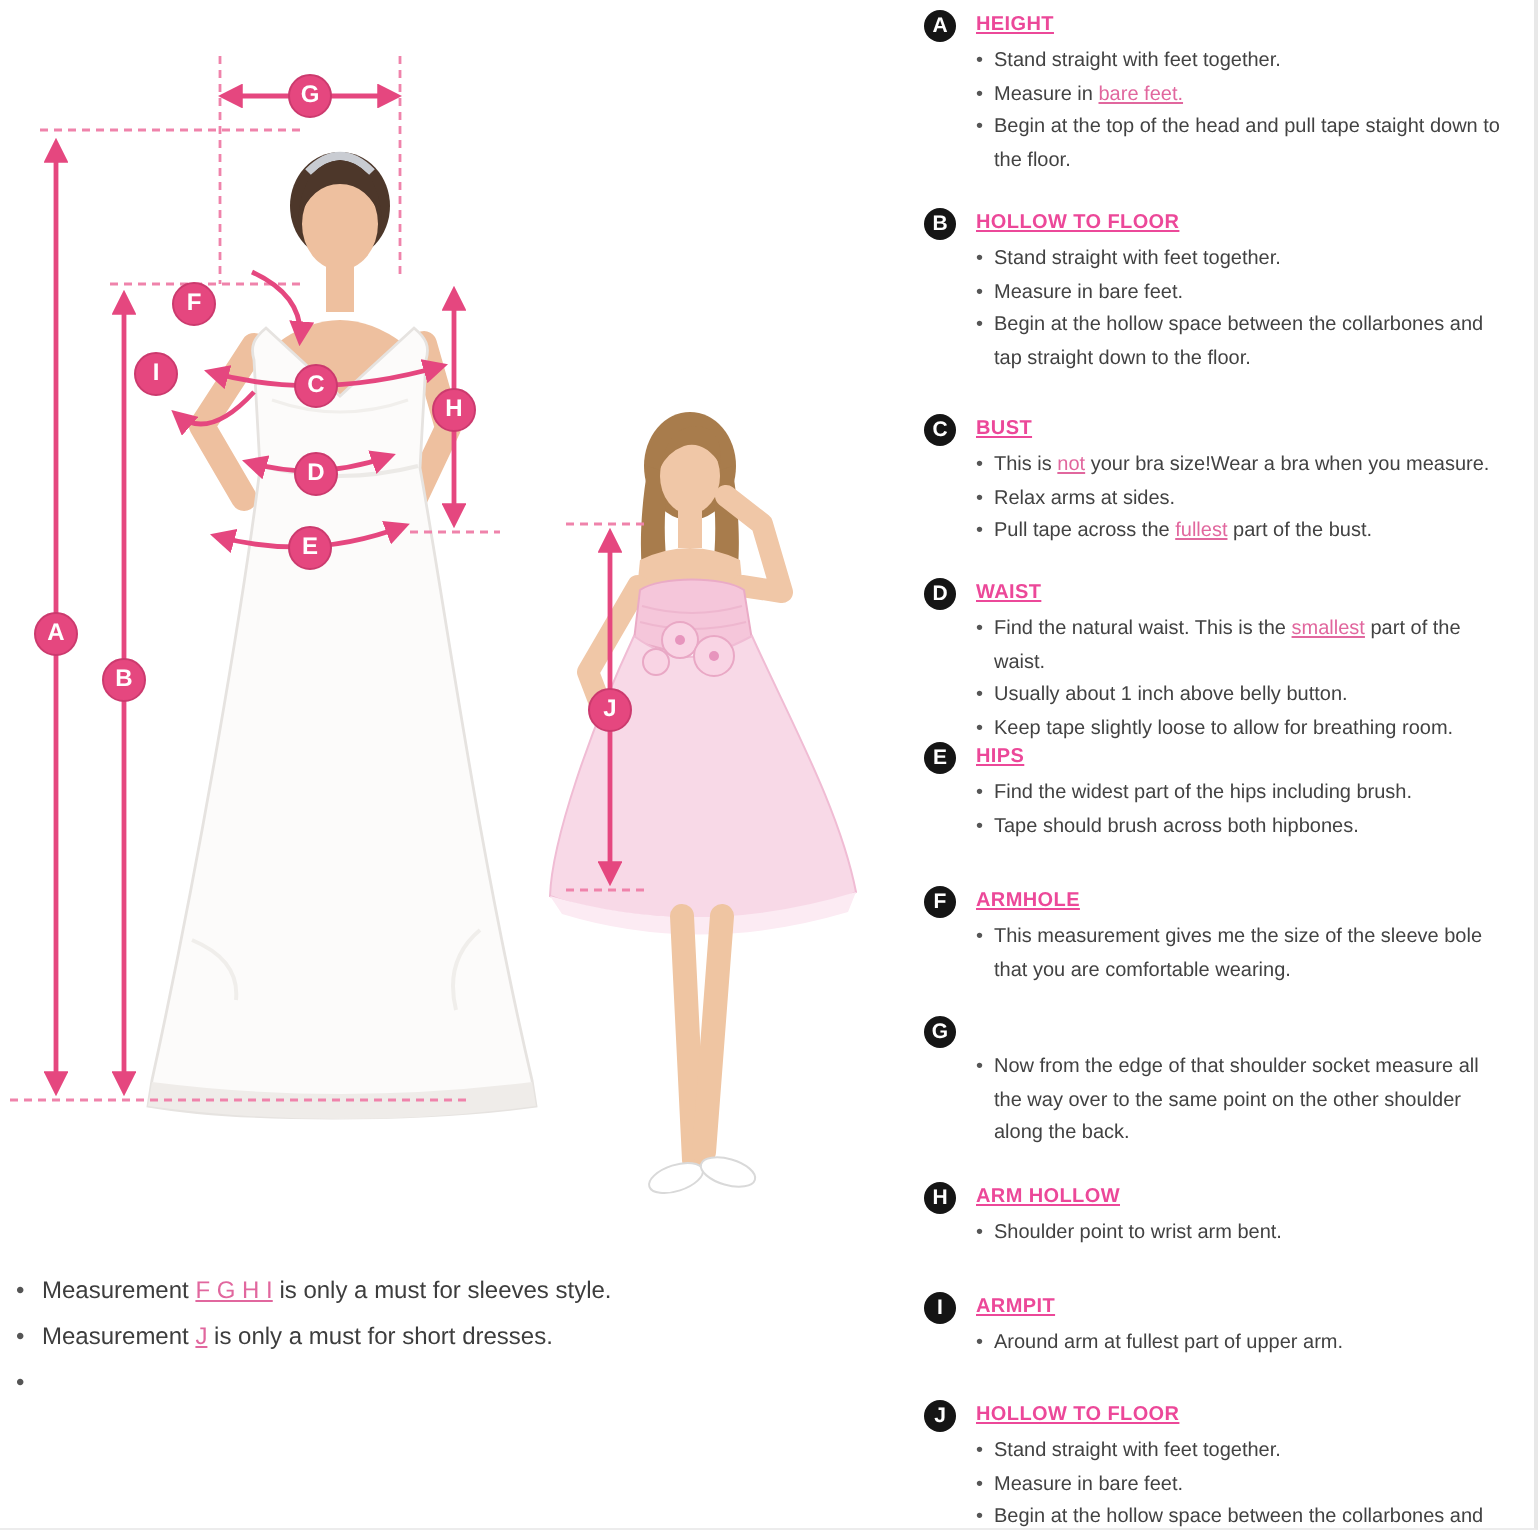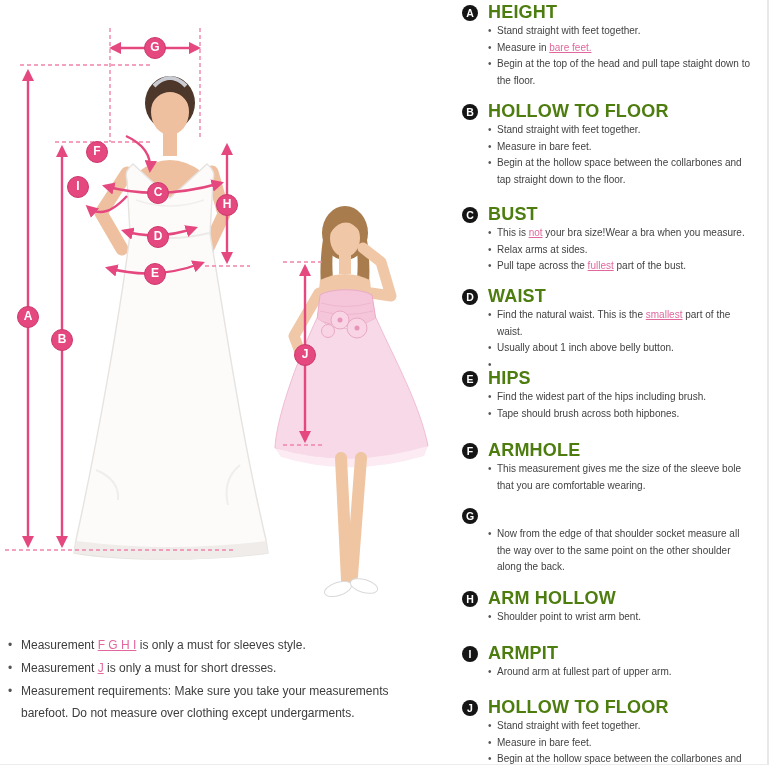--- a/index.html
+++ b/index.html
@@ -13,21 +13,21 @@
   .flabel{position:absolute;width:22px;height:22px;border-radius:50%;background:#e5477f;
           border:1.5px solid #cc3a6e;box-sizing:border-box;color:#fff;font-weight:bold;
           font-size:12px;line-height:19px;text-align:center;}
 
   
   .instructions{position:absolute;left:462px;top:4px;width:300px;height:756px;}
   .section{position:absolute;left:0;width:296px;}
   .shead{display:flex;align-items:center;gap:10px;height:17px;margin-bottom:2px;}
   .badge{flex:none;width:16px;height:16px;border-radius:50%;background:#151515;color:#fff;
          font-size:10.5px;font-weight:bold;text-align:center;line-height:16px;}
-  .stitle{font-size:18px;font-weight:bold;color:#4d7c0f;letter-spacing:.2px;}
+  .stitle{font-size:10px;font-weight:bold;color:#ec4899;letter-spacing:.2px;text-decoration:underline;}
   .bullet{position:relative;padding-left:35px;width:258px;font-size:10px;color:#424242;line-height:16.5px;}
   .bullet .dot{position:absolute;left:26px;top:0;color:#555;}
   .pink{color:#e1679e;text-decoration:underline;}
 
   
   .notes{position:absolute;left:8px;top:634px;width:420px;}
   .note{position:relative;padding-left:13px;font-size:12px;color:#3d3d3d;line-height:22px;margin-bottom:1px;}
   .note .ndot{position:absolute;left:0;top:0;color:#555;}
 </style>
 </head>
@@ -152,21 +152,21 @@
         <div class="bullet"><span class="dot">•</span><span>Relax arms at sides.</span></div>
         <div class="bullet"><span class="dot">•</span><span>Pull tape across the </span><span class="pink">fullest</span><span> part of the bust.</span></div>
       </div>
       <div class="section" style="top: 284px;">
         <div class="shead">
           <span class="badge">D</span>
           <span class="stitle">WAIST</span>
         </div>
         <div class="bullet"><span class="dot">•</span><span>Find the natural waist. This is the </span><span class="pink">smallest</span><span> part of the waist.</span></div>
         <div class="bullet"><span class="dot">•</span><span>Usually about 1 inch above belly button.</span></div>
-        <div class="bullet"><span class="dot">•</span></div>
+        <div class="bullet"><span class="dot">•</span><span>Keep tape slightly loose to allow for breathing room.</span></div>
       </div>
       <div class="section" style="top: 366px;">
         <div class="shead">
           <span class="badge">E</span>
           <span class="stitle">HIPS</span>
         </div>
         <div class="bullet"><span class="dot">•</span><span>Find the widest part of the hips including brush.</span></div>
         <div class="bullet"><span class="dot">•</span><span>Tape should brush across both hipbones.</span></div>
       </div>
       <div class="section" style="top: 438px;">
@@ -203,16 +203,16 @@
         </div>
         <div class="bullet"><span class="dot">•</span><span>Stand straight with feet together.</span></div>
         <div class="bullet"><span class="dot">•</span><span>Measure in bare feet.</span></div>
         <div class="bullet"><span class="dot">•</span><span>Begin at the hollow space between the collarbones and pull tape straight down to the your leg hem you want.</span></div>
       </div>
     </div>
 
   <div class="notes" id="notes">
       <div class="note"><span class="ndot">•</span><span>Measurement </span><span class="pink">F G H I</span><span> is only a must for sleeves style.</span></div>
       <div class="note"><span class="ndot">•</span><span>Measurement </span><span class="pink">J</span><span> is only a must for short dresses.</span></div>
-      <div class="note"><span class="ndot">•</span><span>Measurement requirements: Make sure you take your measurements barefoot. Do not measure over clothing except undergarments.</span></div>
+      <div class="note"><span class="ndot">•</span></div>
     </div>
 
 </div>
 
 </body></html>

